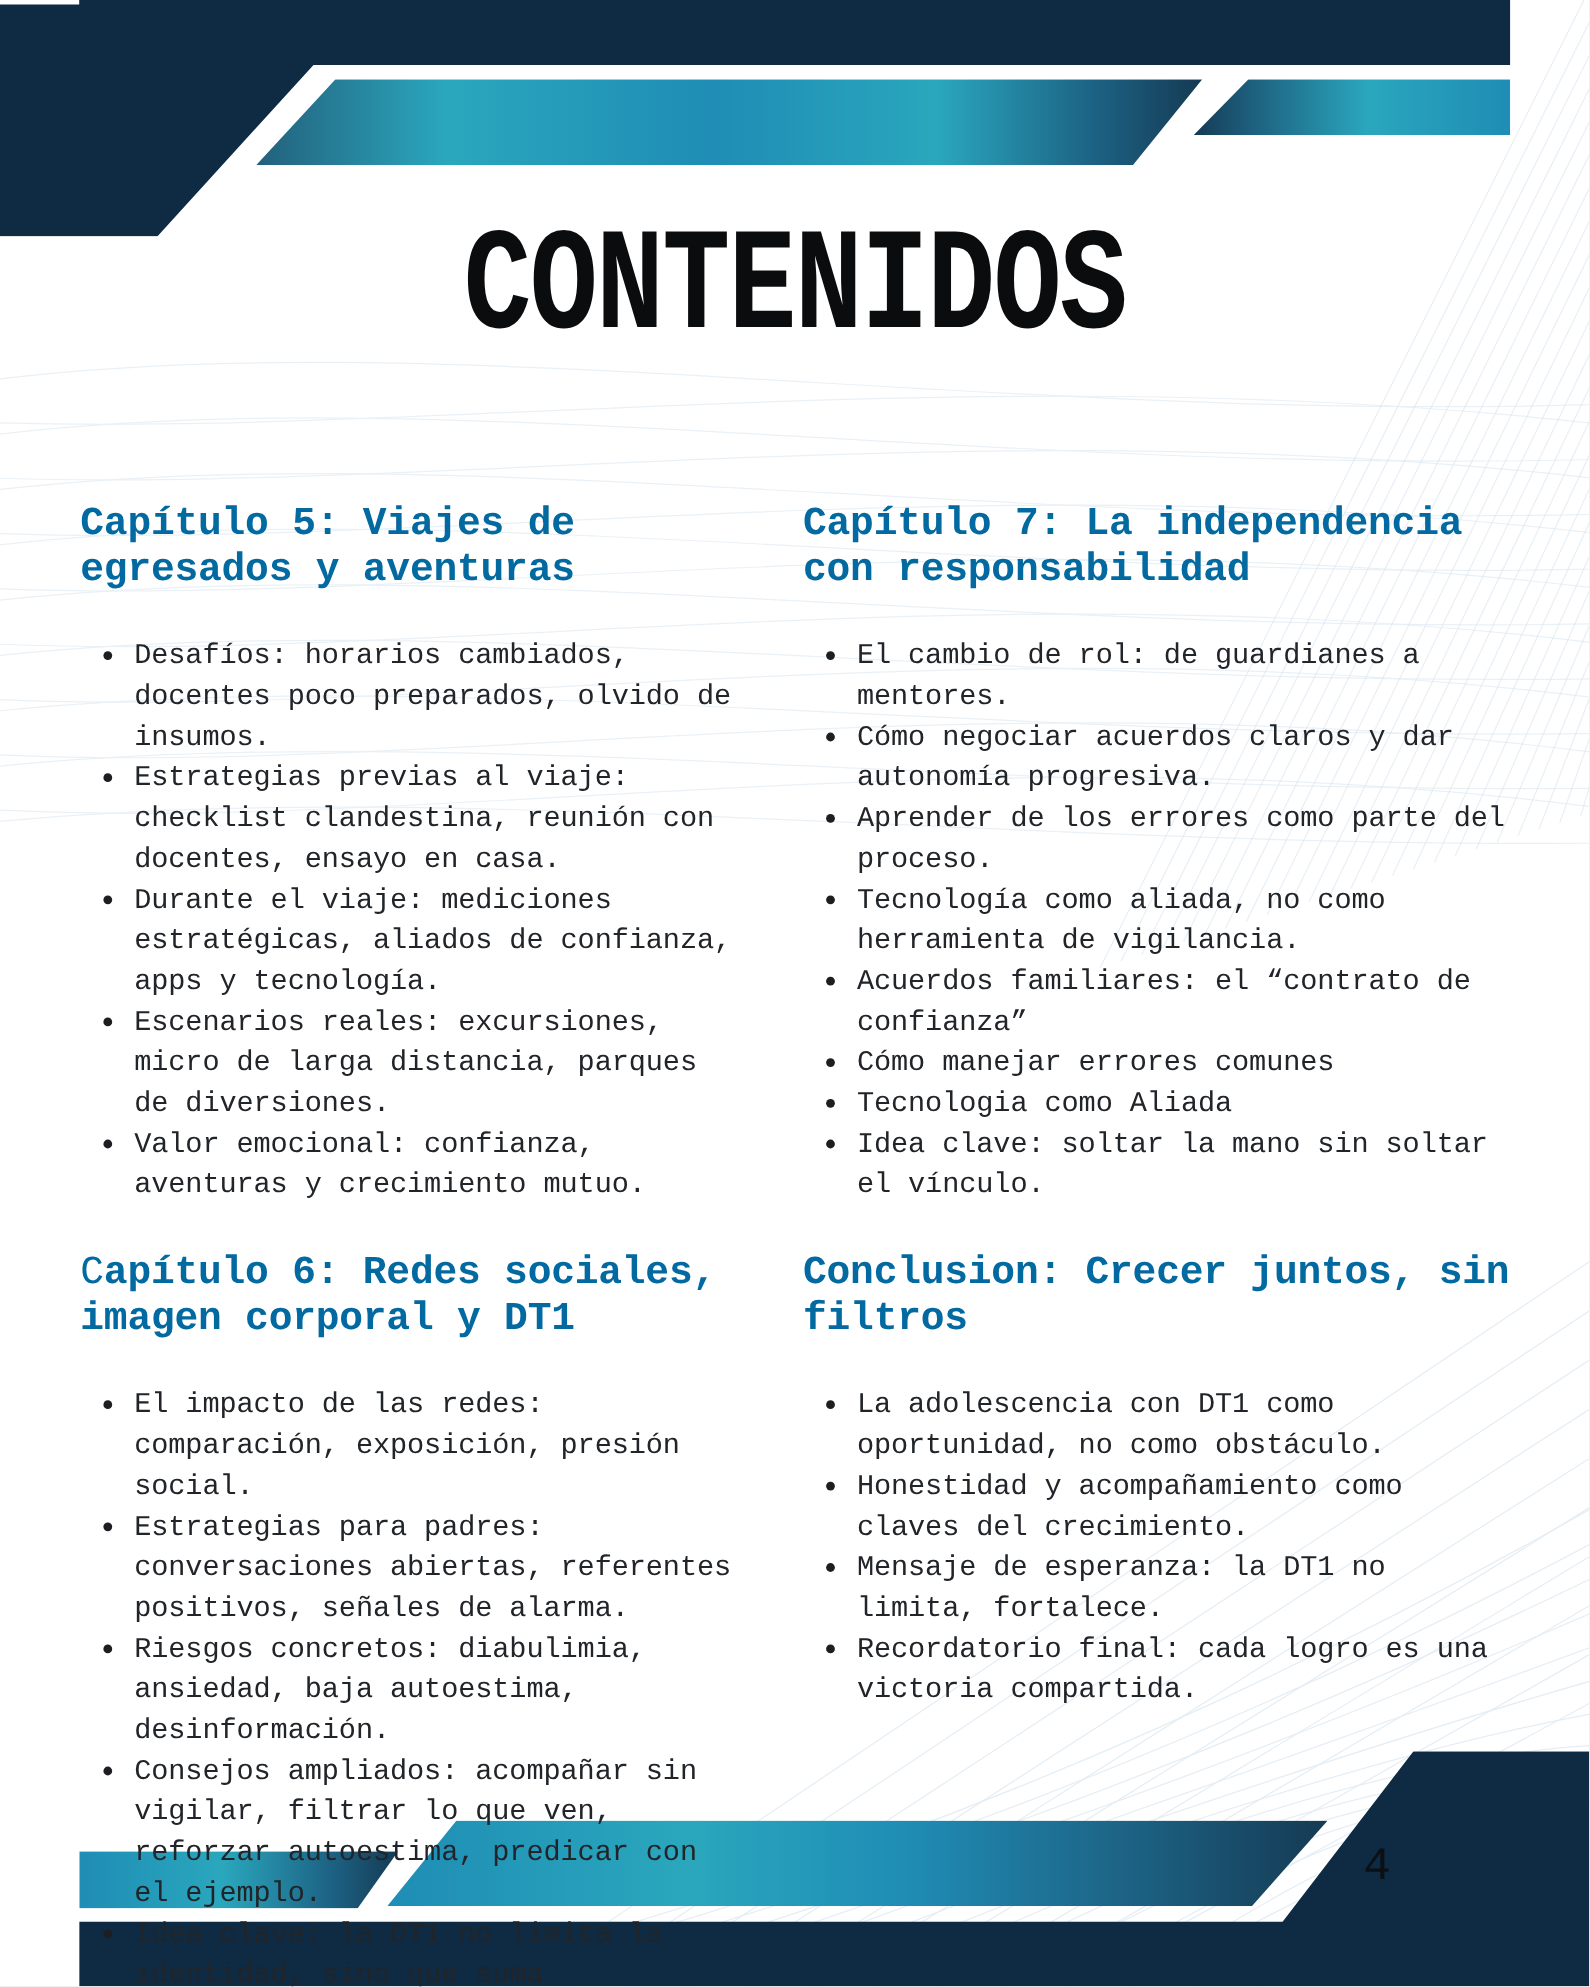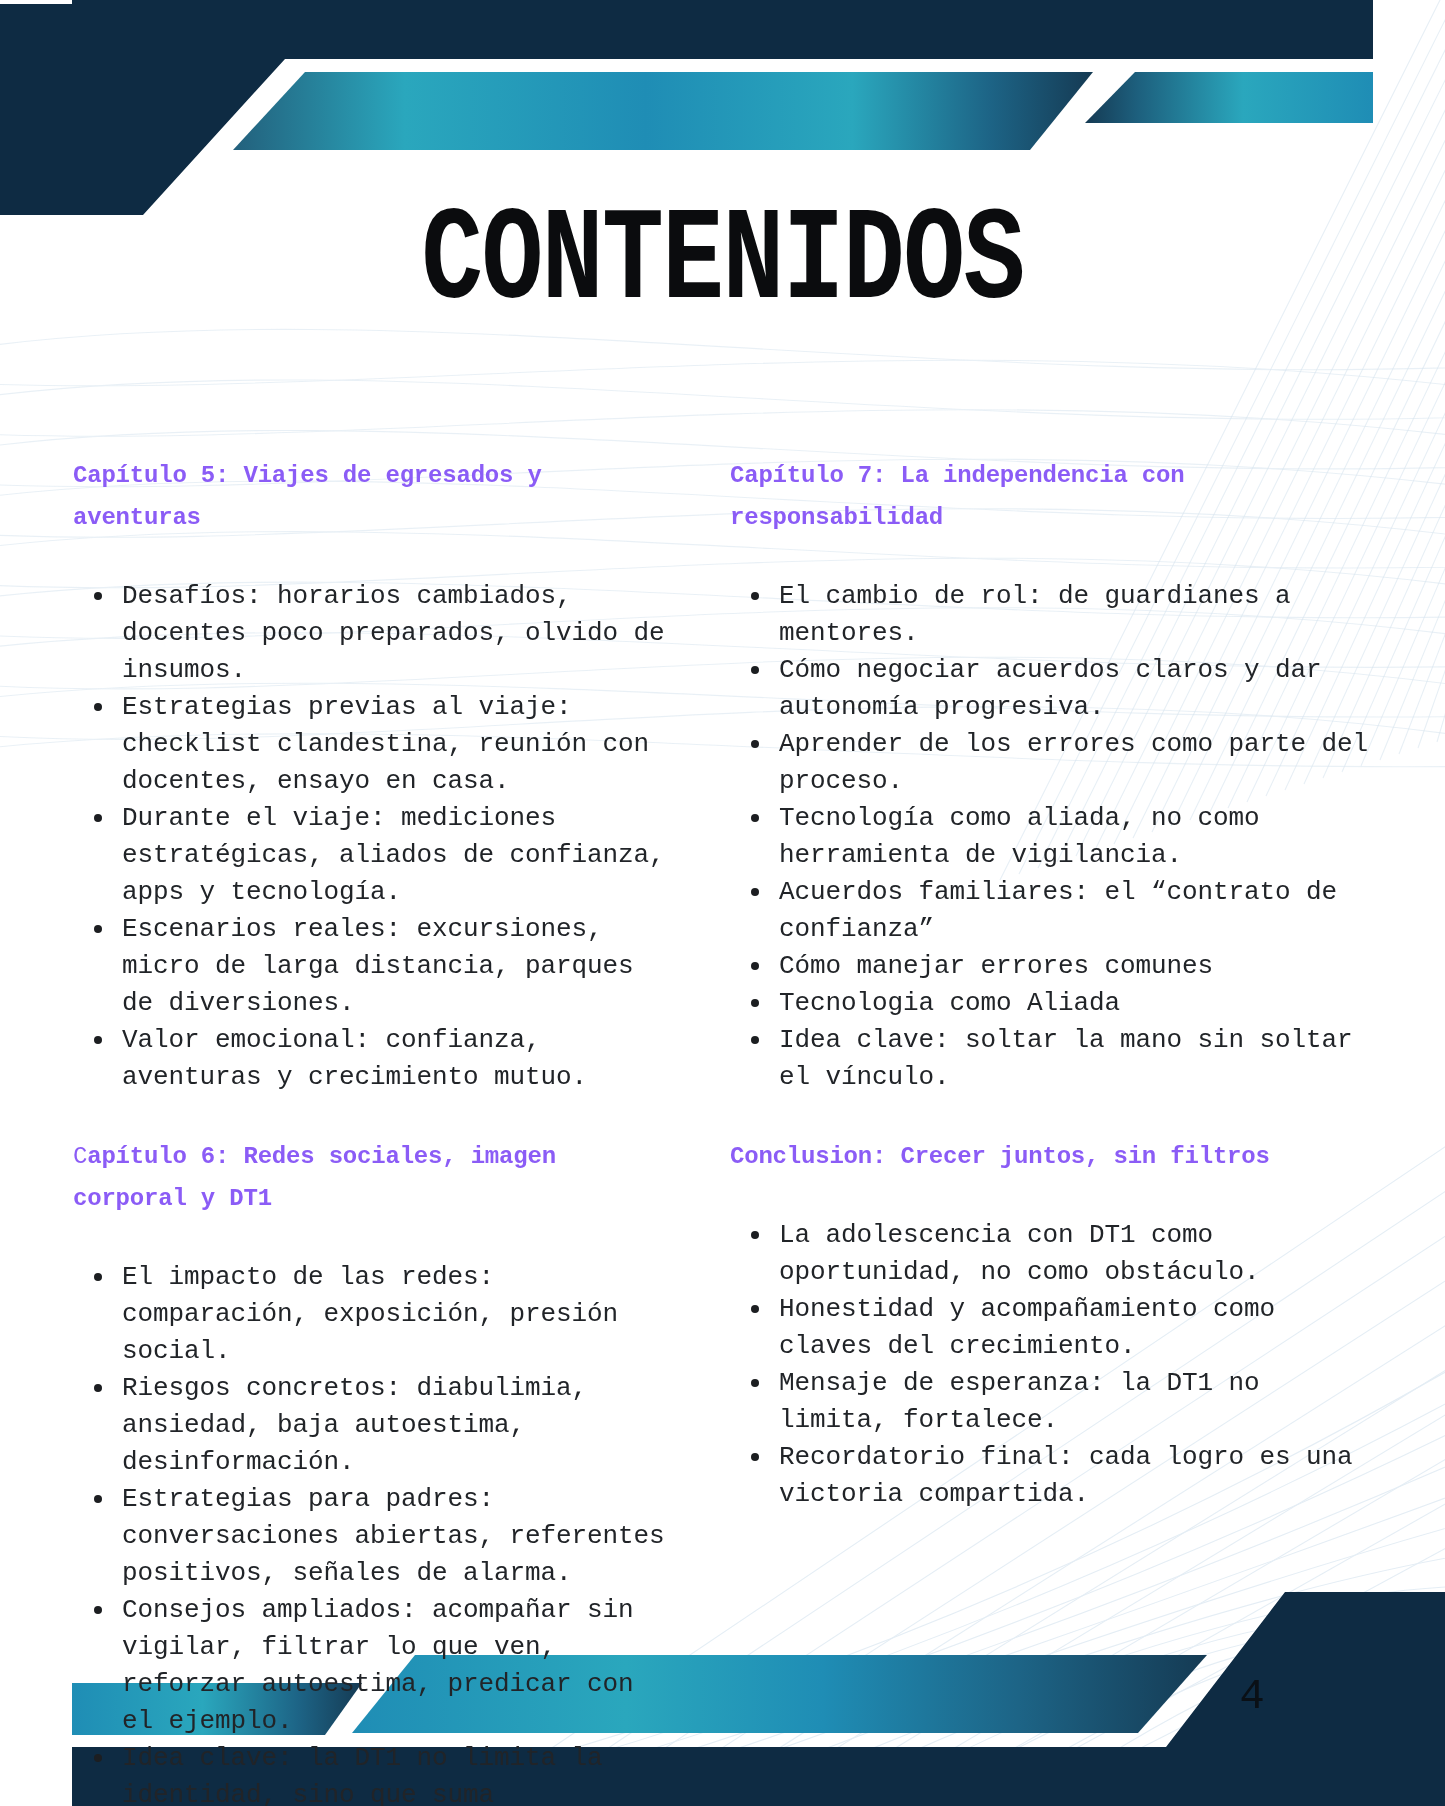--- a/index.html
+++ b/index.html
@@ -43,21 +43,21 @@
   .page-title{
     position:absolute;z-index:2;left:0;top:196px;width:1445px;
     text-align:center;font-size:132px;font-weight:700;color:var(--ink,#0b0c0e);
     letter-spacing:-2px;transform:scaleX(0.78);transform-origin:50% 0;
     white-space:nowrap;line-height:1;
   }
   .col{position:absolute;z-index:2;top:455px;color:var(--body-ink,#212428);}
   .col-left{left:73px;width:600px;}
   .col-right{left:730px;width:660px;}
   .sec-heading{
-    font-size:24px;line-height:42px;font-weight:700;color:#8b5cf6;
+    font-size:36px;line-height:42px;font-weight:700;color:#0369a1;
     margin:0 0 39px 0;letter-spacing:-0.2px;
   }
   .sec-heading .light{font-weight:400;}
   ul.bullets{list-style:none;margin:0 0 40px 0;padding:0 0 0 49px;}
   ul.bullets li{
     position:relative;font-size:26px;line-height:37px;margin:0;
     letter-spacing:-0.1px;
   }
   .col-left ul.bullets li{max-width:551px;}
   .col-right ul.bullets li{max-width:590px;}
@@ -166,22 +166,22 @@
       <ul class="bullets">
         <li>Desafíos: horarios cambiados, docentes poco preparados, olvido de insumos.</li>
         <li>Estrategias previas al viaje: checklist clandestina, reunión con docentes, ensayo en casa.</li>
         <li>Durante el viaje: mediciones estratégicas, aliados de confianza, apps y tecnología.</li>
         <li>Escenarios reales: excursiones, micro de larga distancia, parques de diversiones.</li>
         <li>Valor emocional: confianza, aventuras y crecimiento mutuo.</li>
       </ul>
       <div class="sec-heading"><span class="light">C</span><span>apítulo 6: Redes sociales, imagen corporal y DT1</span></div>
       <ul class="bullets">
         <li>El impacto de las redes: comparación, exposición, presión social.</li>
+        <li>Estrategias para padres: conversaciones abiertas, referentes positivos, señales de alarma.</li>
         <li>Riesgos concretos: diabulimia, ansiedad, baja autoestima, desinformación.</li>
-        <li>Estrategias para padres: conversaciones abiertas, referentes positivos, señales de alarma.</li>
         <li>Consejos ampliados: acompañar sin vigilar, filtrar lo que ven, reforzar autoestima, predicar con el ejemplo.</li>
         <li>Idea clave: la DT1 no limita la identidad, sino que suma resiliencia.</li>
       </ul>
     </div>
   <div class="col col-right" id="col-right">
       <div class="sec-heading"><span>Capítulo 7: La independencia con responsabilidad</span></div>
       <ul class="bullets">
         <li>El cambio de rol: de guardianes a mentores.</li>
         <li>Cómo negociar acuerdos claros y dar autonomía progresiva.</li>
         <li>Aprender de los errores como parte del proceso.</li>

